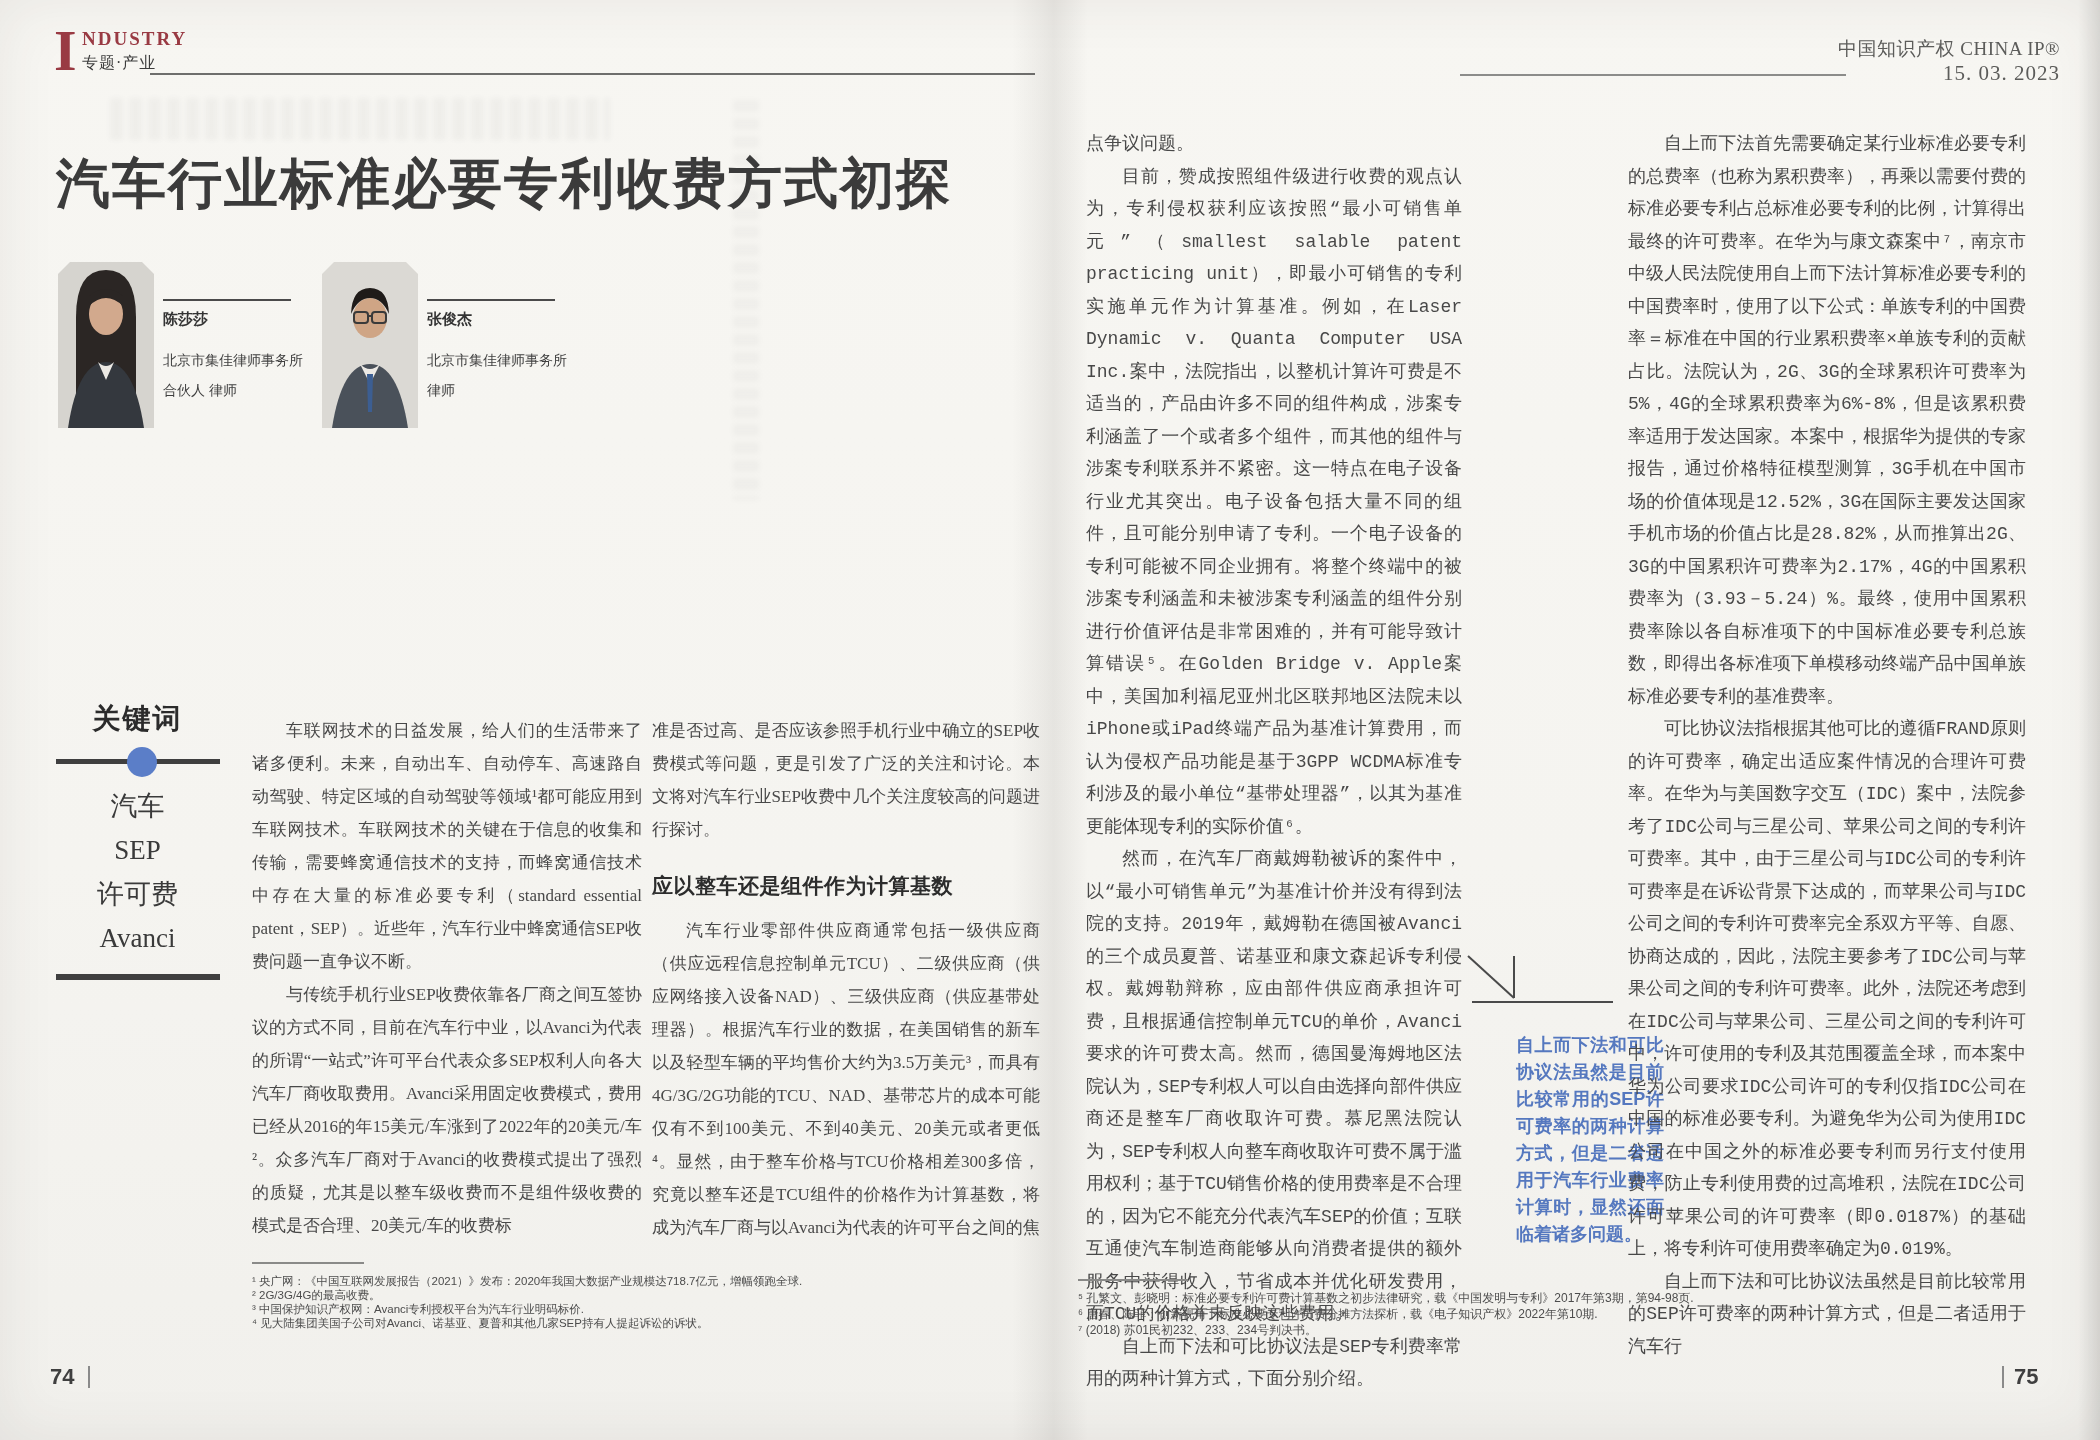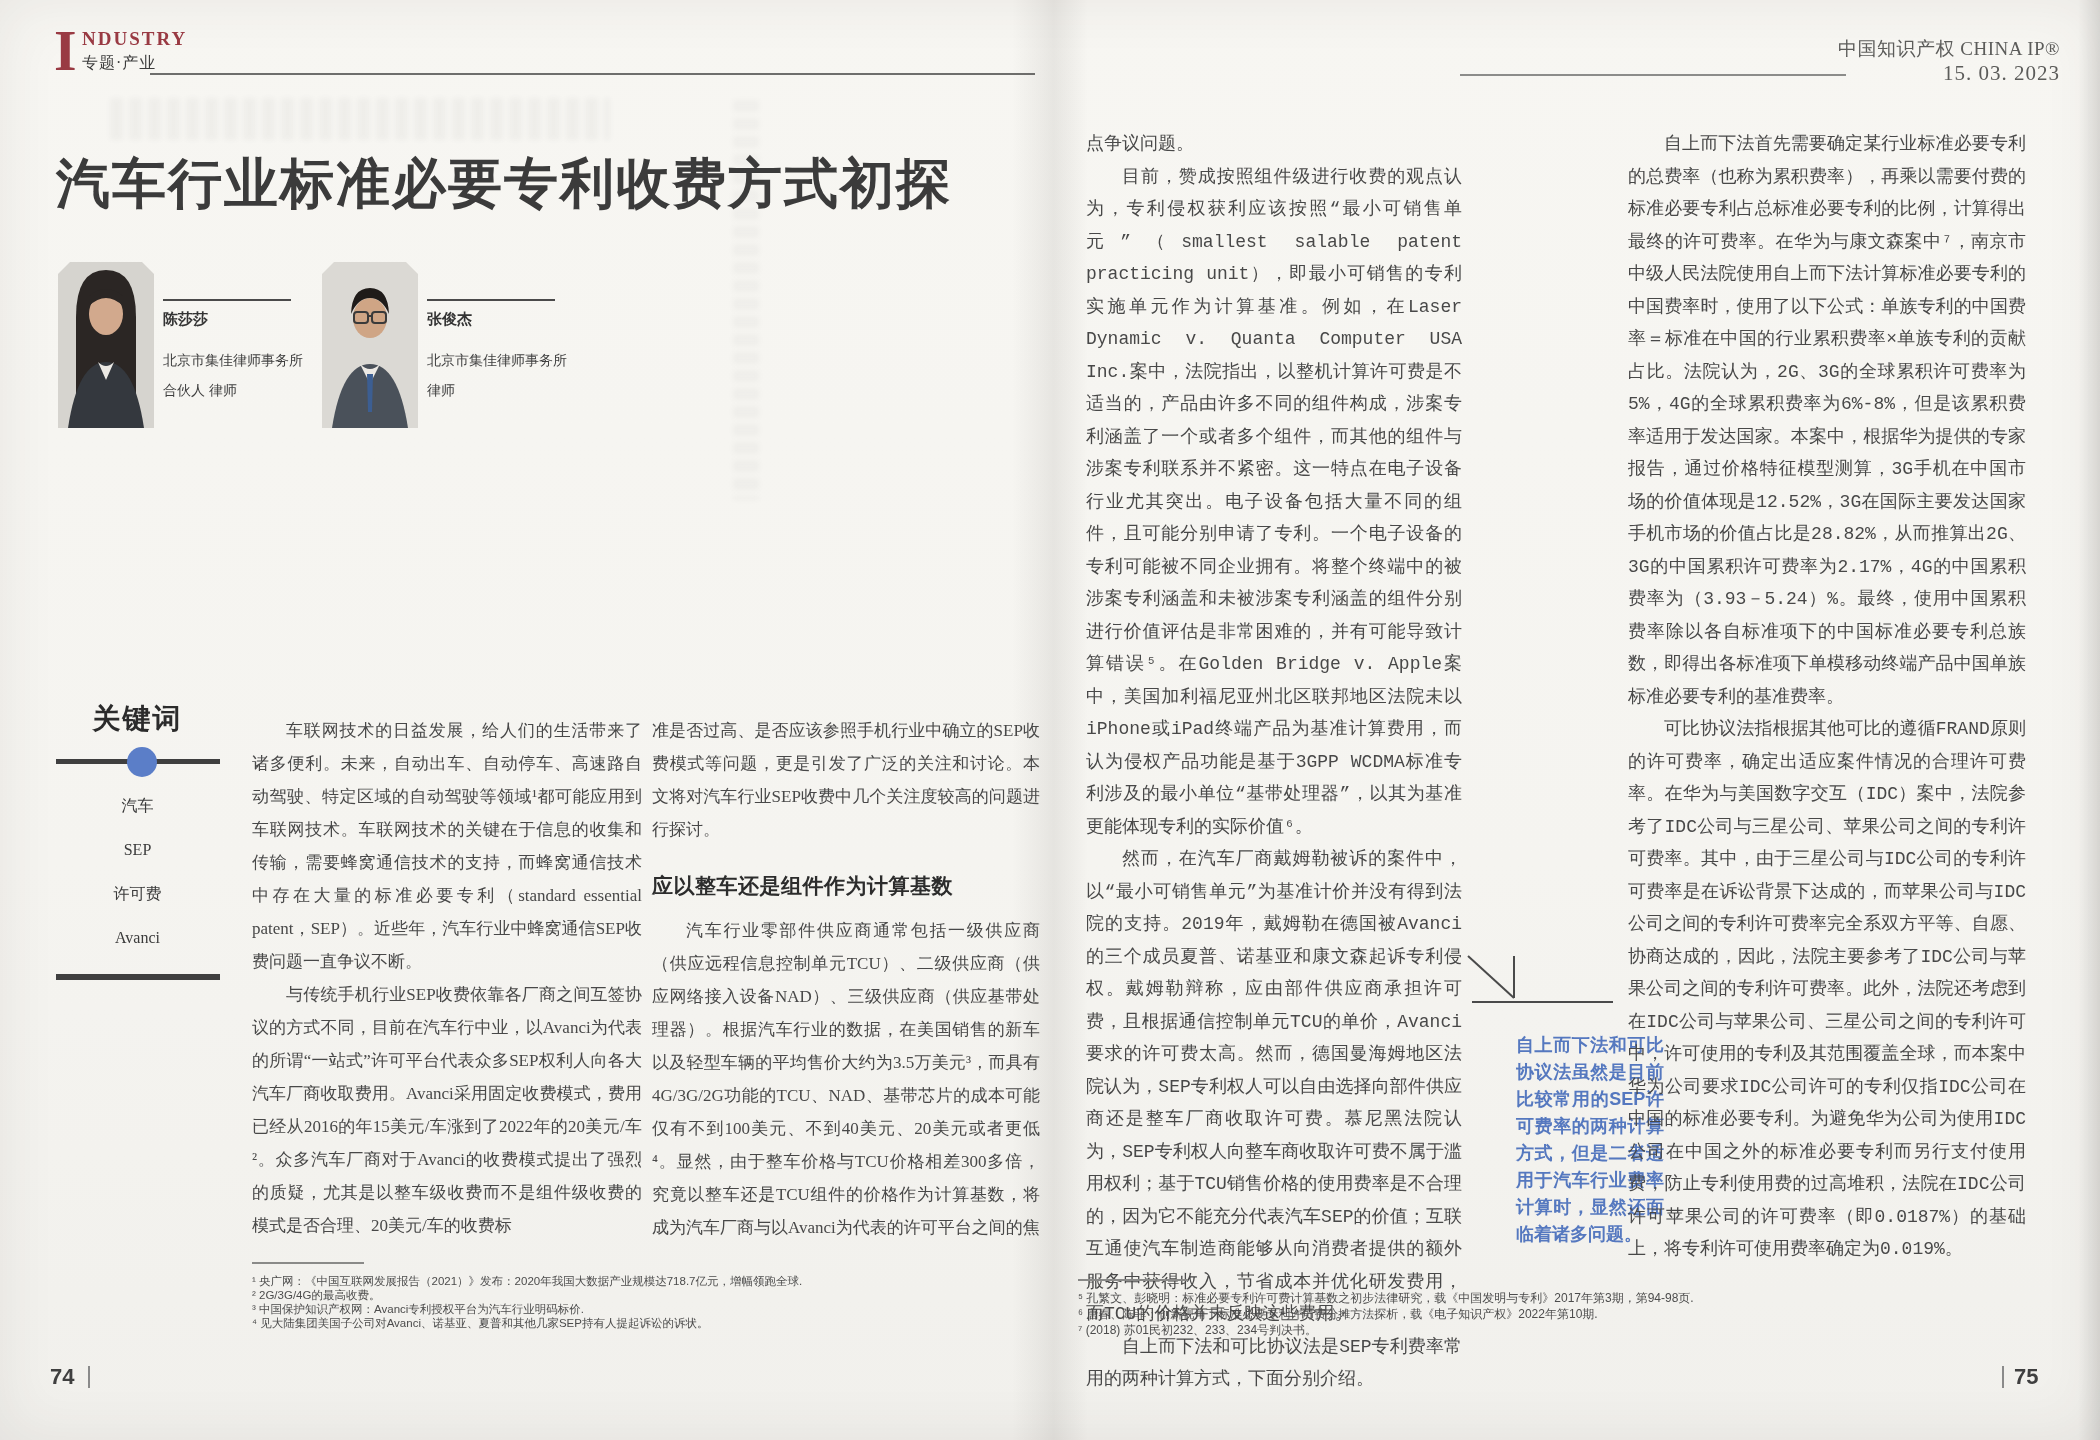--- a/index.html
+++ b/index.html
@@ -21,21 +21,21 @@
                  font-size:54px;letter-spacing:2px;color:#3b3b3b;white-space:nowrap;}
   .sec-heading{font-family:Liberation Sans, sans-serif;font-weight:700;
                font-size:21px;color:#2c2c2c;margin:26px 0 14px 0;letter-spacing:.5px;}
   
   .author-rule{width:128px;height:2px;background:#4a4a4a;}
   .author-name{font-family:"Liberation Sans","DejaVu Sans",sans-serif;font-weight:700;font-size:15px;color:#333;}
   .author-line{font-family:"Liberation Sans","DejaVu Sans",sans-serif;font-size:14px;color:#3f3f3f;}
   .photo{clip-path:polygon(12px 0,calc(100% - 12px) 0,100% 12px,100% 100%,0 100%,0 12px);}
   
   .kw-heading{font-size:28px;font-weight:700;color:#2b2b2b;text-align:center;letter-spacing:2px;}
-  .kw-item{font-size:16px;color:#3a3a3a;text-align:center;line-height:44px;}
+  .kw-item{font-size:27px;color:#3a3a3a;text-align:center;line-height:44px;}
   .kw-rule{background:#3f3f3f;}
   .kw-dot{width:30px;height:30px;border-radius:50%;background:var(--keyword-dot-blue,#5b7ec8);}
   
   .body-col p{margin:0;text-align:justify;}
   .lp{font-size:17px;line-height:33px;color:#484848;}
   .rp{font-size:18px;line-height:32.5px;color:#484848;font-family:Liberation Mono, monospace;}
   .indent{text-indent:2em;}
   
   .pull-quote{font-family:"Liberation Sans","DejaVu Sans",sans-serif;font-weight:700;
               font-size:18px;line-height:27px;color:var(--callout-blue,#5578bf);text-align:justify;}
@@ -152,20 +152,21 @@
   <svg class="abs" style="left:1466px;top:954px;" width="52" height="48">
     <line x1="2" y1="2" x2="48" y2="44" stroke="#4a4a4a" stroke-width="2"></line>
     <line x1="48" y1="2" x2="48" y2="44" stroke="#4a4a4a" stroke-width="2"></line>
   </svg>
   <div class="abs rule" style="left:1472px;top:1001px;width:141px;height:2px;background:#4a4a4a;"></div>
   <div class="abs pull-quote" style="left:1492px;top:1032px;width:148px;margin-left:24px;">自上而下法和可比协议法虽然是目前比较常用的SEP许可费率的两种计算方式，但是二者适用于汽车行业费率计算时，显然还面临着诸多问题。</div>
 
   <div class="abs body-col" style="left:1628px;top:128px;width:398px;">
     <p class="rp indent">自上而下法首先需要确定某行业标准必要专利的总费率（也称为累积费率），再乘以需要付费的标准必要专利占总标准必要专利的比例，计算得出最终的许可费率。在华为与康文森案中⁷，南京市中级人民法院使用自上而下法计算标准必要专利的中国费率时，使用了以下公式：单族专利的中国费率＝标准在中国的行业累积费率×单族专利的贡献占比。法院认为，2G、3G的全球累积许可费率为5%，4G的全球累积费率为6%-8%，但是该累积费率适用于发达国家。本案中，根据华为提供的专家报告，通过价格特征模型测算，3G手机在中国市场的价值体现是12.52%，3G在国际主要发达国家手机市场的价值占比是28.82%，从而推算出2G、3G的中国累积许可费率为2.17%，4G的中国累积费率为（3.93－5.24）%。最终，使用中国累积费率除以各自标准项下的中国标准必要专利总族数，即得出各标准项下单模移动终端产品中国单族标准必要专利的基准费率。</p>
     <p class="rp indent">可比协议法指根据其他可比的遵循FRAND原则的许可费率，确定出适应案件情况的合理许可费率。在华为与美国数字交互（IDC）案中，法院参考了IDC公司与三星公司、苹果公司之间的专利许可费率。其中，由于三星公司与IDC公司的专利许可费率是在诉讼背景下达成的，而苹果公司与IDC公司之间的专利许可费率完全系双方平等、自愿、协商达成的，因此，法院主要参考了IDC公司与苹果公司之间的专利许可费率。此外，法院还考虑到在IDC公司与苹果公司、三星公司之间的专利许可中，许可使用的专利及其范围覆盖全球，而本案中华为公司要求IDC公司许可的专利仅指IDC公司在中国的标准必要专利。为避免华为公司为使用IDC公司在中国之外的标准必要专利而另行支付使用费，防止专利使用费的过高堆积，法院在IDC公司许可苹果公司的许可费率（即0.0187%）的基础上，将专利许可使用费率确定为0.019%。</p>
+    <p class="rp indent">自上而下法和可比协议法虽然是目前比较常用的SEP许可费率的两种计算方式，但是二者适用于汽车行</p>
   </div>
 
   <div class="abs rule" style="left:1078px;top:1279px;width:110px;height:2px;background:#8a8a88;"></div>
   <div class="abs" style="left:1078px;top:1290px;width:940px;">
     <div class="fn fn-right">⁵ 孔繁文、彭晓明：标准必要专利许可费计算基数之初步法律研究，载《中国发明与专利》2017年第3期，第94-98页.</div>
     <div class="fn fn-right">⁶ 唐春、陈菲：创新视角下标准必要专利许可费分摊方法探析，载《电子知识产权》2022年第10期.</div>
     <div class="fn fn-right">⁷ (2018) 苏01民初232、233、234号判决书。</div>
   </div>
 
   <div class="abs page-num" style="left:50px;top:1364px;">74</div>

